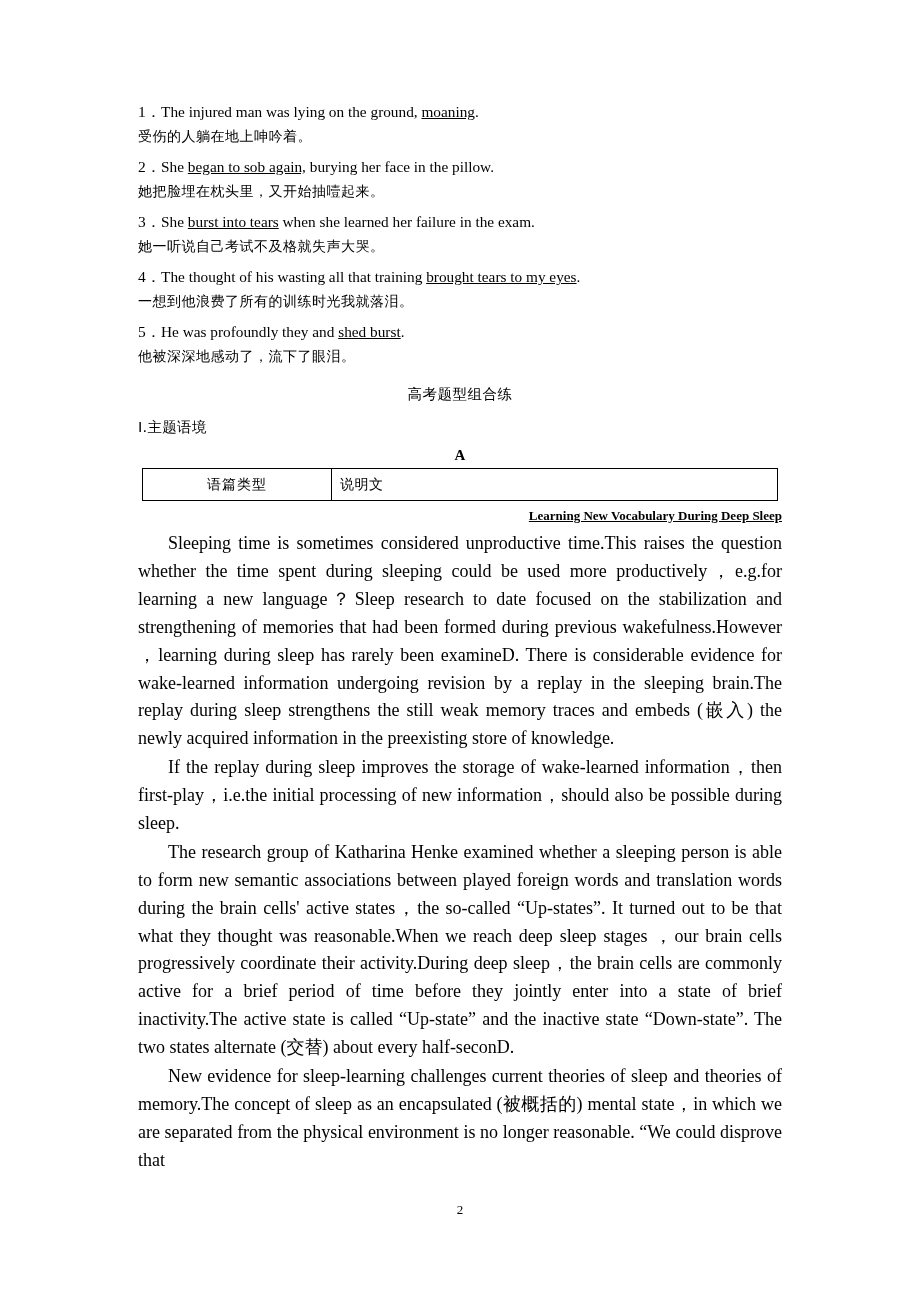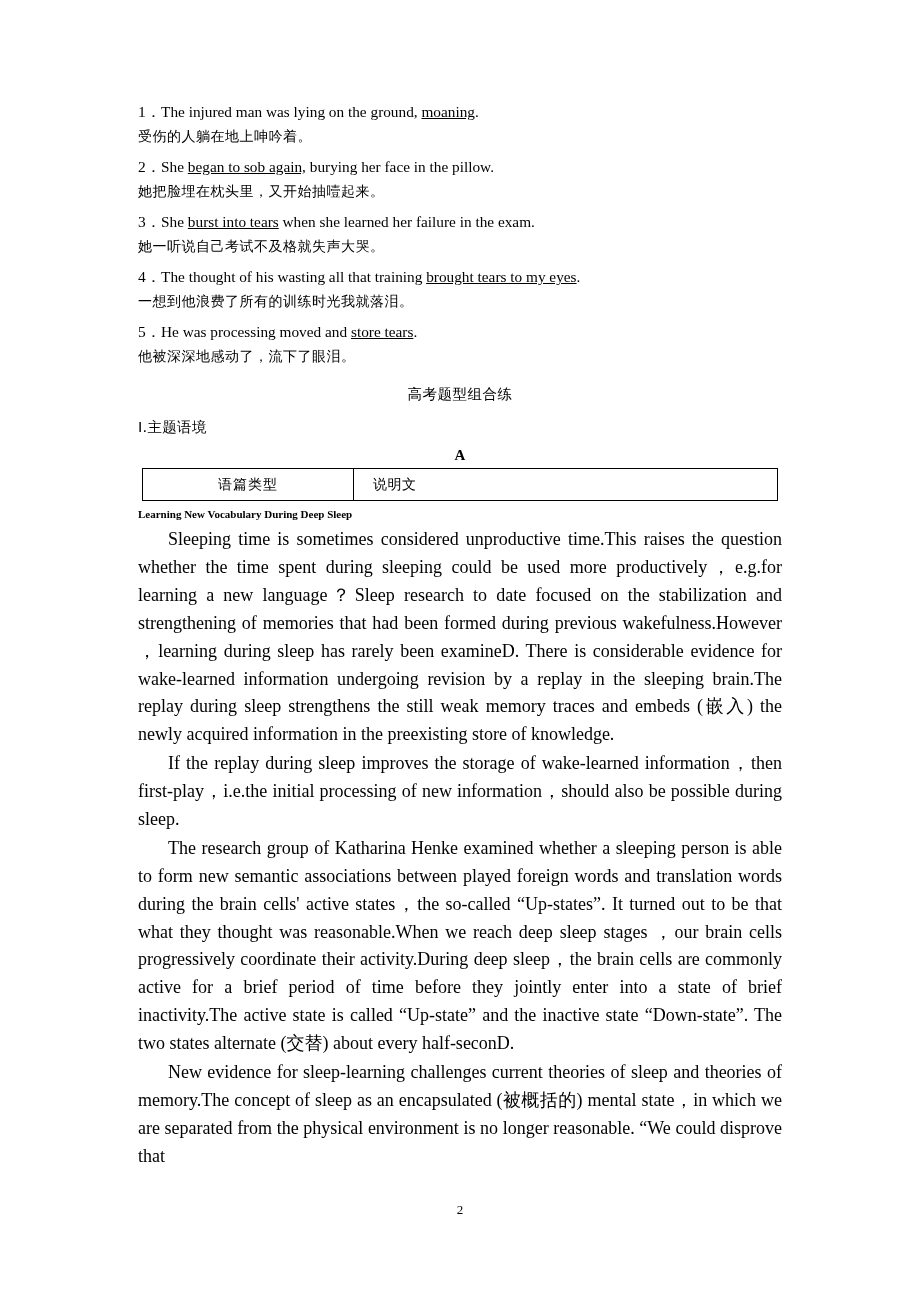--- a/index.html
+++ b/index.html
@@ -68,42 +68,43 @@
     margin: 2px 0 4px 0;
   }
   table.info {
     border-collapse: collapse;
     width: 636px;
     margin: 0 auto;
     table-layout: fixed;
   }
   table.info td {
     border: 1px solid #000;
-    padding: 5px 19px;
+    padding: 5px 8px;
     font-family: "DejaVu Sans", sans-serif;
     font-size: 14px;
     height: 21px;
     vertical-align: middle;
     margin-top: 44px;
   }
   table.info td.label {
     width: 172px;
     text-align: center;
     letter-spacing: 1px;
   }
   table.info td.value {
     text-align: left;
     letter-spacing: 0.5px;
   }
   .article-title {
-    text-align: left;
+    text-align: right;
     font-weight: bold;
-    font-size: 11px;
+    font-size: 13px;
     font-family: "Liberation Serif", serif;
     margin: 7px 0 6px 0;
+    text-decoration: underline;
   }
   .para {
     font-size: 18px;
     line-height: 1.55;
     text-align: justify;
     text-justify: inter-word;
     margin: 0 0 1px 0;
     text-indent: 30px;
   }
   .page-num {
@@ -137,21 +138,21 @@
       <span class="ex-num">3</span><span class="ex-en">．She </span><span class="ex-en u">burst into tears</span><span class="ex-en"> when she learned her failure in the exam.</span>
     </div>
     <div class="ex-cn">她一听说自己考试不及格就失声大哭。</div>
 
     <div class="ex-item">
       <span class="ex-num">4</span><span class="ex-en">．The thought of his wasting all that training </span><span class="ex-en u">brought tears to my eyes</span><span class="ex-en">.</span>
     </div>
     <div class="ex-cn">一想到他浪费了所有的训练时光我就落泪。</div>
 
     <div class="ex-item">
-      <span class="ex-num">5</span><span class="ex-en">．He was processing moved and </span><span class="ex-en u">store tears</span><span class="ex-en">.</span>
+      <span class="ex-num">5</span><span class="ex-en">．He was profoundly they and </span><span class="ex-en u">shed burst</span><span class="ex-en">.</span>
     </div>
     <div class="ex-cn">他被深深地感动了，流下了眼泪。</div>
 
   </div>
 
   <div class="section-title">高考题型组合练</div>
 
   <div class="part-title">Ⅰ.主题语境</div>
 
   <div class="letter-a">A</div>

